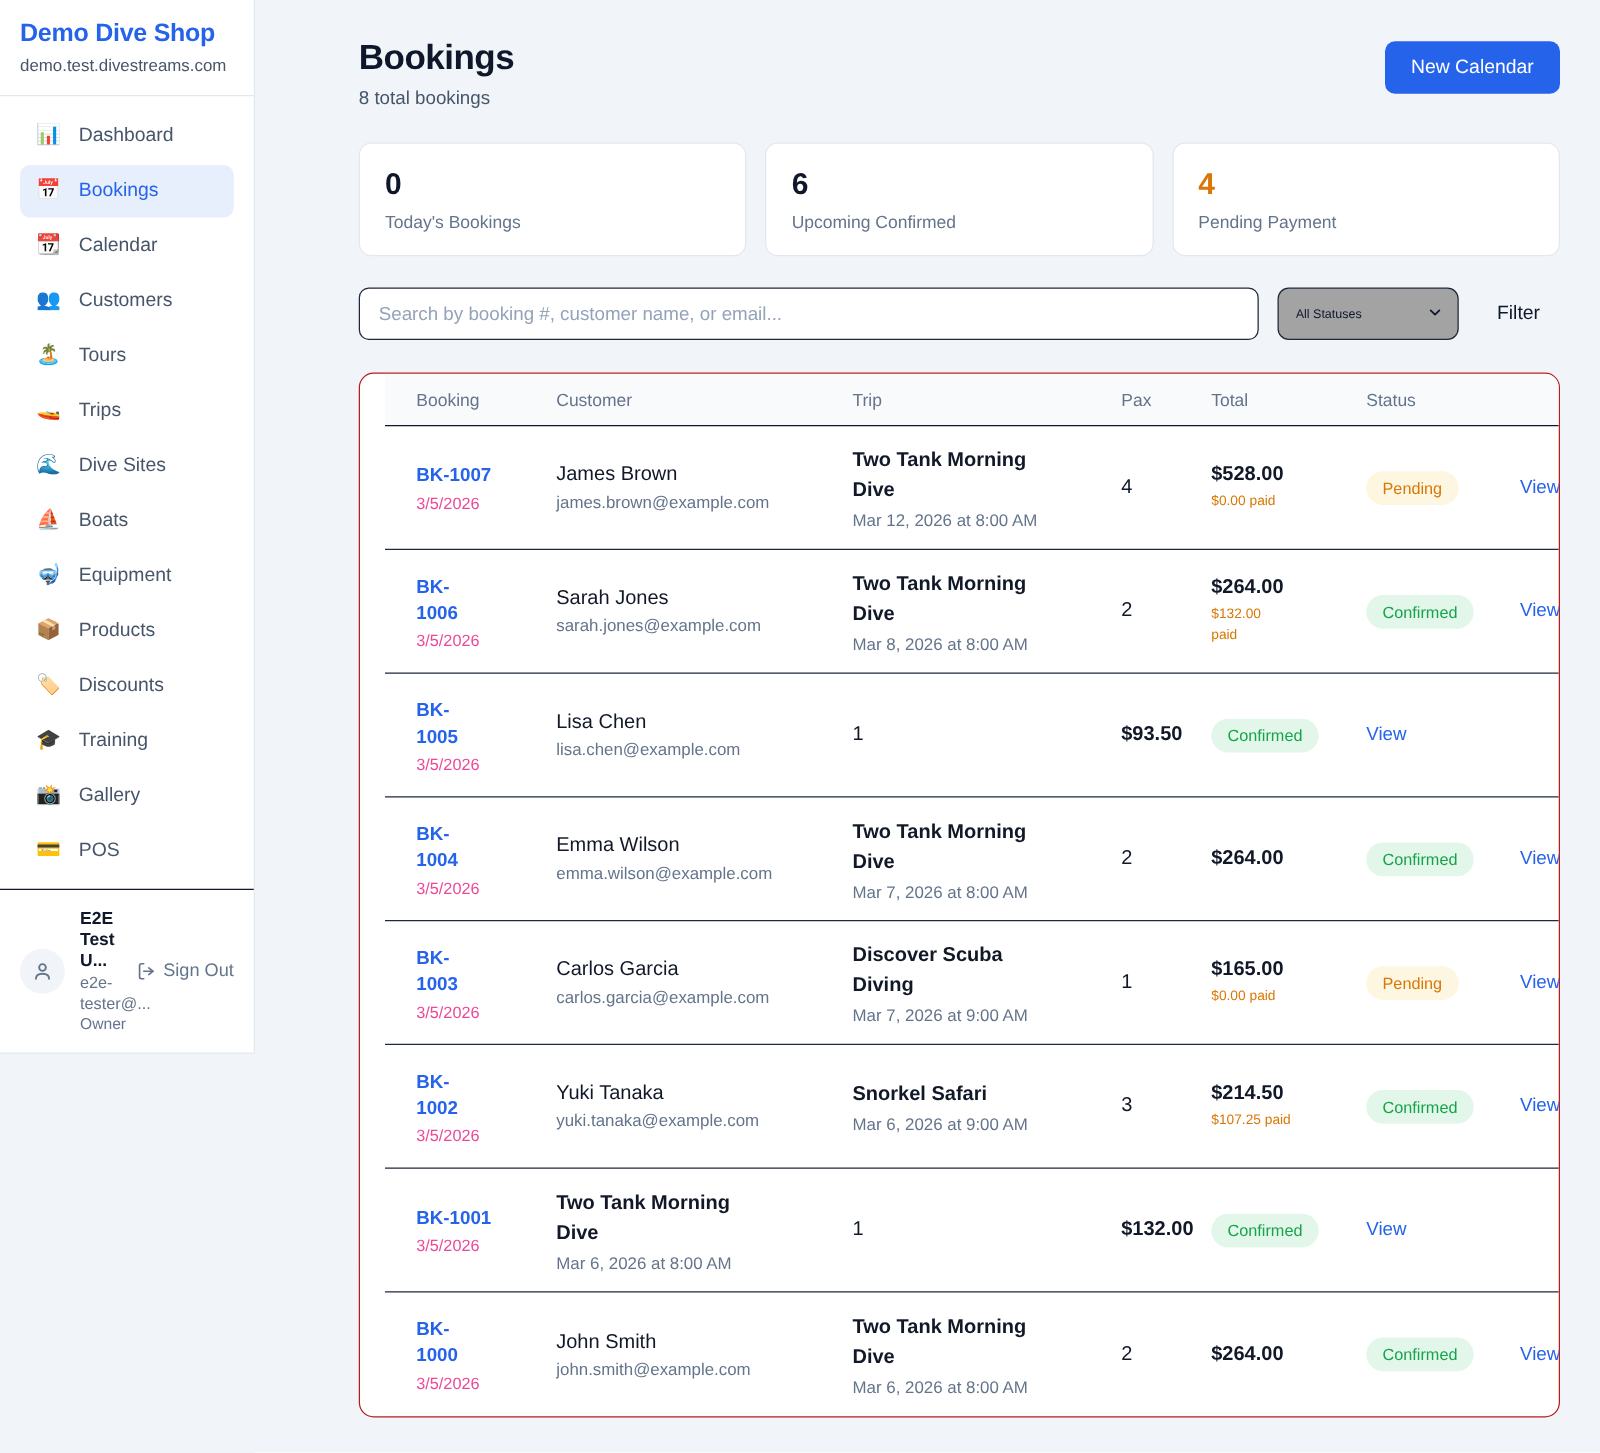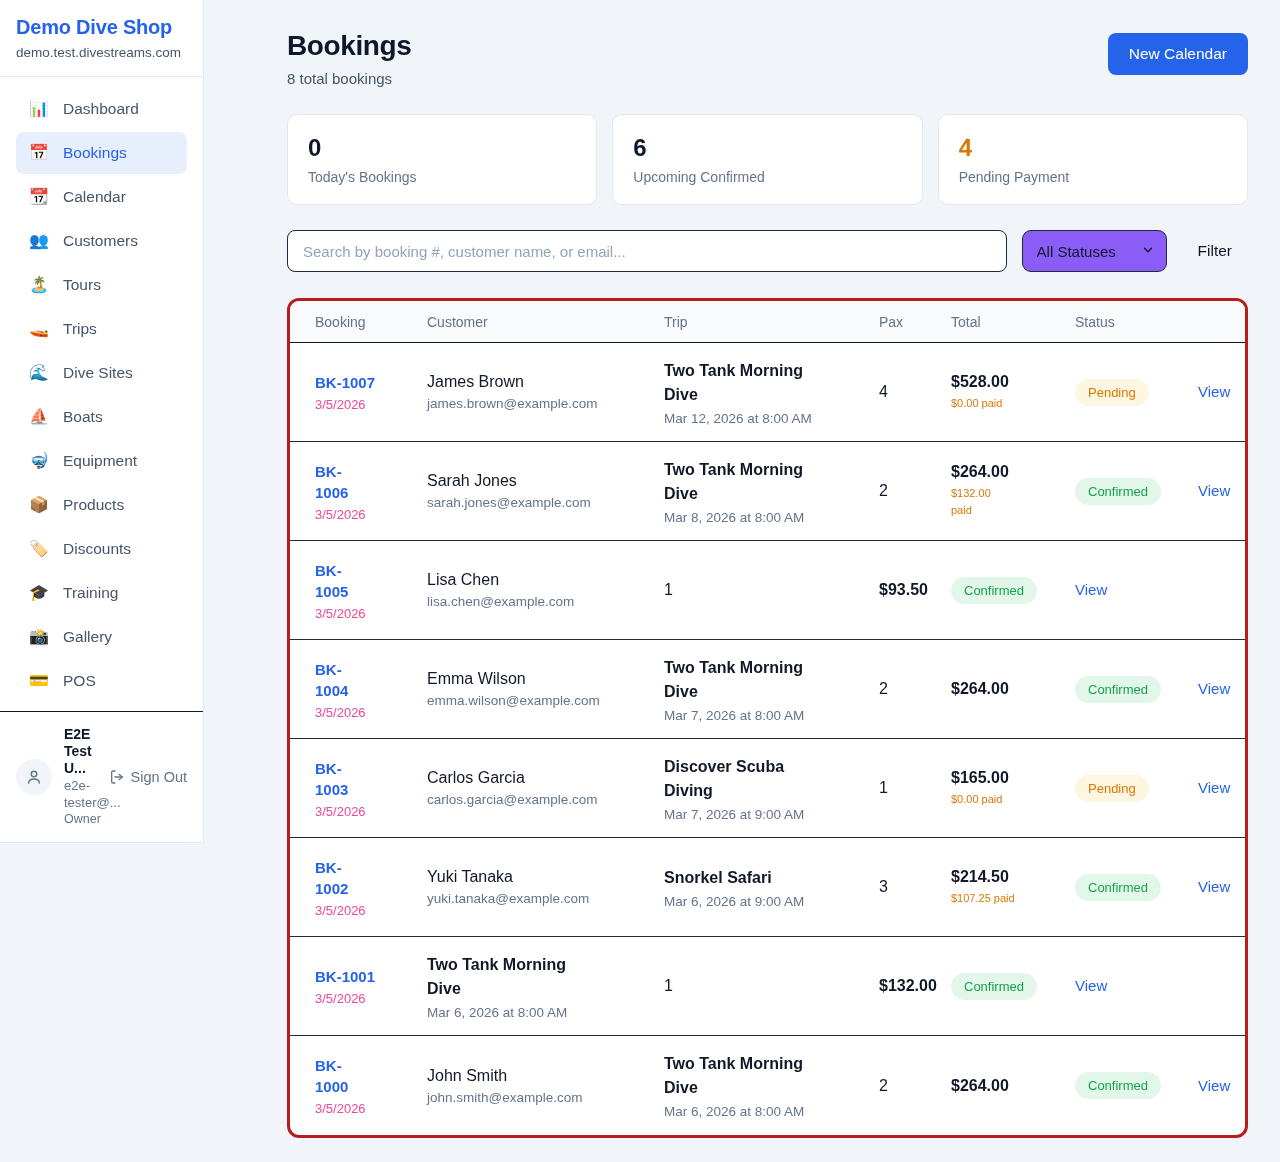--- a/index.html
+++ b/index.html
@@ -76,33 +76,33 @@
   .filter-row { display: flex; align-items: center; gap: 15px; margin-top: 25px; }
   .search-input {
     flex: 1; height: 42px; border: 1px solid #1e293b; border-radius: 8px;
     padding: 0 15px; font-size: 15px; color: #0f172a; background: #fff;
     font-family: inherit; outline: none;
   }
   .search-input::placeholder { color: #94a3b8; }
   .select-wrap { position: relative; }
   .status-select {
     height: 42px; min-width: 145px; border: 1.5px solid #1e293b; border-radius: 9px;
-    background: #8b5cf6; font-size: 15px; color: #0f172a; padding: 0 34px 0 14px;
+    background: #a3a3a3; font-size: 10px; color: #0f172a; padding: 0 34px 0 14px;
     font-family: inherit; appearance: none; -webkit-appearance: none; cursor: pointer;
   }
   .select-chevron { position: absolute; right: 12px; top: 13px; pointer-events: none; }
   .btn-filter {
     background: none; border: none; font-size: 15.5px; color: #0f172a;
     font-family: inherit; cursor: pointer; padding: 0 16px;
   }
 
   
   .table-card {
-    margin-top: 26px; background: #fff; border: 3px solid #b91c1c;
-    border-radius: 12px; overflow: hidden;
+    margin-top: 26px; background: #fff; border: 1px solid #b91c1c;
+    border-radius: 12px; overflow: hidden; padding-left: 20px;
   }
   .trow {
     display: grid;
     grid-template-columns: 112px 237px 215px 72px 124px 123px 1fr;
     align-items: center;
     padding-left: 25px; padding-right: 16px;
   }
   .thead {
     background: #f8fafc; height: 42px;
     border-bottom: 1px solid #0f172a;

